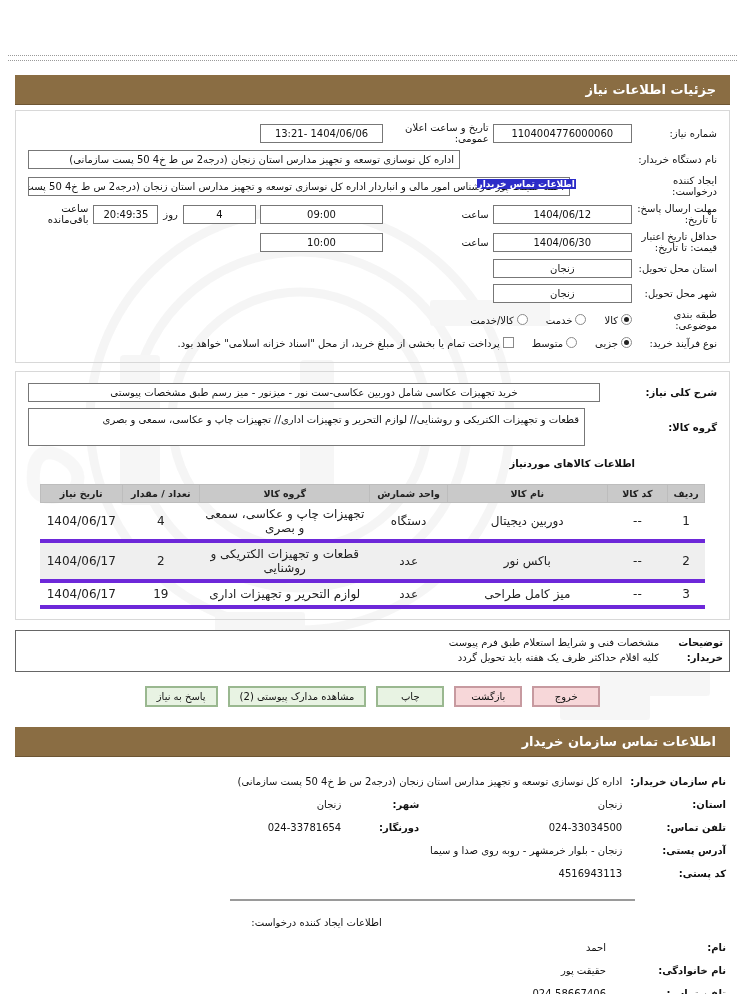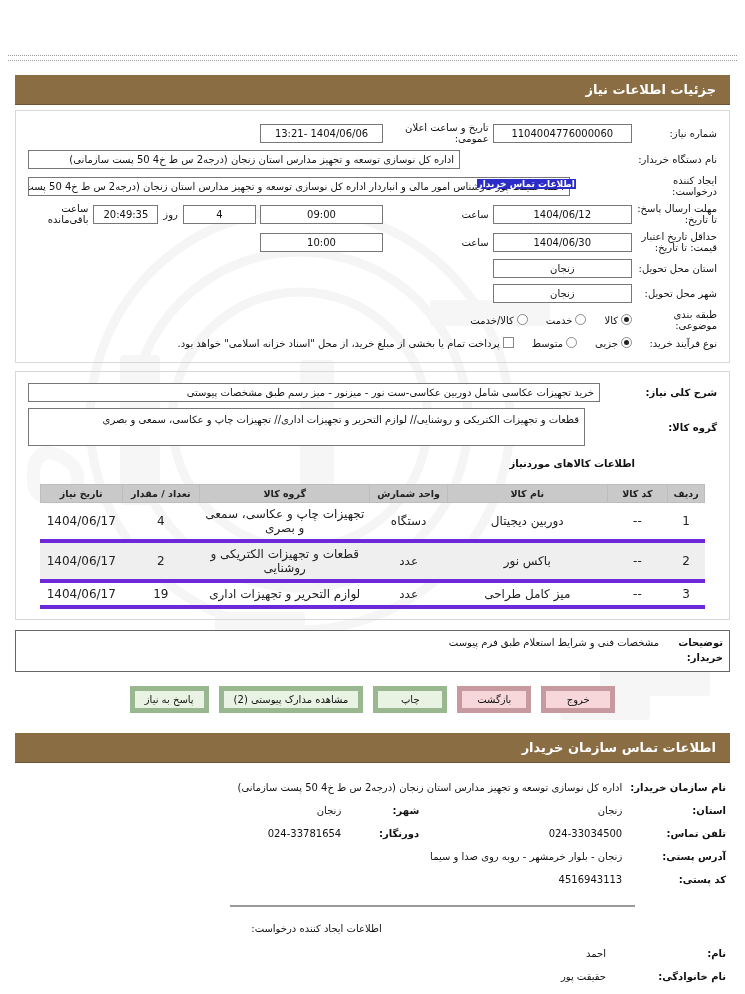--- a/index.html
+++ b/index.html
@@ -140,21 +140,21 @@
     background:#fff;
   }
   .notes-row{display:flex;gap:8px;align-items:flex-start;}
   .notes-lbl{font-weight:bold;width:56px;flex:0 0 56px;text-align:right;font-size:10px;line-height:15px;}
 
   .btn-row{
     display:flex;justify-content:center;align-items:center;gap:10px;
     margin:14px 0 0 0;
   }
   .btn{
-    border:5px solid #701a75;
+    border:2px solid #701a75;
     font-size:10px;
     padding:3px 10px;
     text-align:center;
     cursor:pointer;
     background:#e7f2e1;
     color:#111;
     min-width:44px;
   }
   .btn.green{background:#e8f3e3;border-color:#9ab890;}
   .btn.pink{background:#f7d7d9;border-color:#c79aa0;}
@@ -325,21 +325,21 @@
     </tbody>
       </table>
   </div>
 
   <div class="panel" style="margin-top:8px;">
     <table class="form">
       <tbody>
           <tr>
         <td class="lbl" style="width:78px;font-weight:bold;">شرح کلی نیاز:</td>
         <td>
-          <div class="fld" style="width:560px;margin-right:auto;">خرید تجهیزات عکاسی شامل دوربین عکاسی-ست نور - میزنور - میز رسم طبق مشخصات پیوستی</div>
+          <div class="fld" style="width:560px;margin-right:auto;text-align:center;">خرید تجهیزات عکاسی شامل دوربین عکاسی-ست نور - میزنور - میز رسم طبق مشخصات پیوستی</div>
         </td>
       </tr>
       <tr>
         <td class="lbl" style="width:78px;font-weight:bold;">گروه کالا:</td>
         <td>
           <div class="fld two-line" style="width:545px;margin-right:auto;">قطعات و تجهیزات الکتریکی و روشنایی// لوازم التحریر و تجهیزات اداری// تجهیزات چاپ و عکاسی، سمعی و بصری</div>
         </td>
       </tr>
       <tr>
         <td colspan="2">
@@ -391,20 +391,21 @@
         </tr>
       </tbody>
     </table>
   </div>
 
   <div class="notes-box">
     <div class="notes-row">
       <div class="notes-lbl">توضیحات خریدار:</div>
       <div>
         <div>مشخصات فنی و شرایط استعلام طبق فرم پیوست</div>
+        <div>کلیه اقلام حداکثر ظرف یک هفته باید تحویل گردد</div>
       </div>
     </div>
   </div>
 
   <div class="btn-row">
     <div class="btn pink">خروج</div>
     <div class="btn pink">بازگشت</div>
     <div class="btn green">چاپ</div>
     <div class="btn green">مشاهده مدارک پیوستی (2)</div>
     <div class="btn green">پاسخ به نیاز</div>

